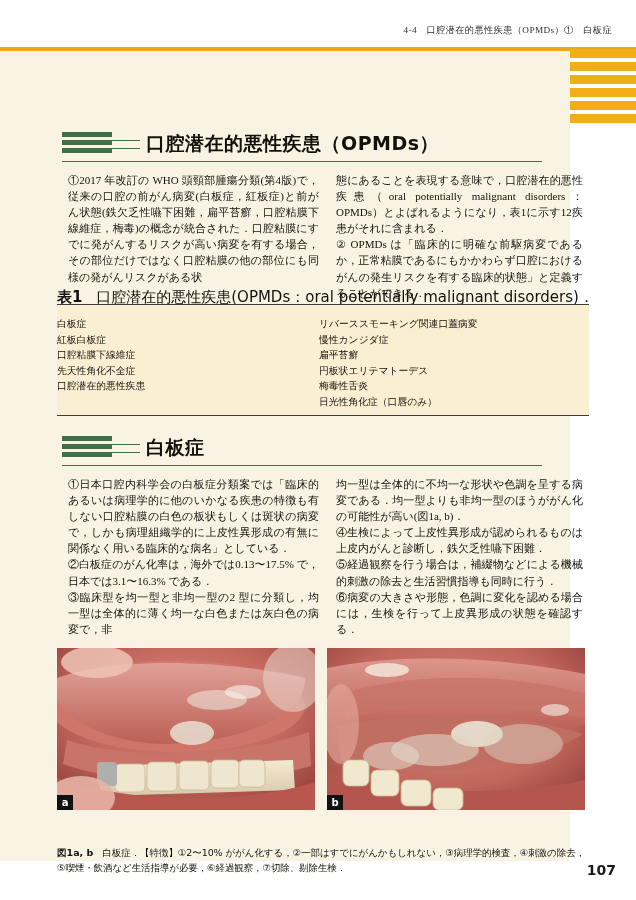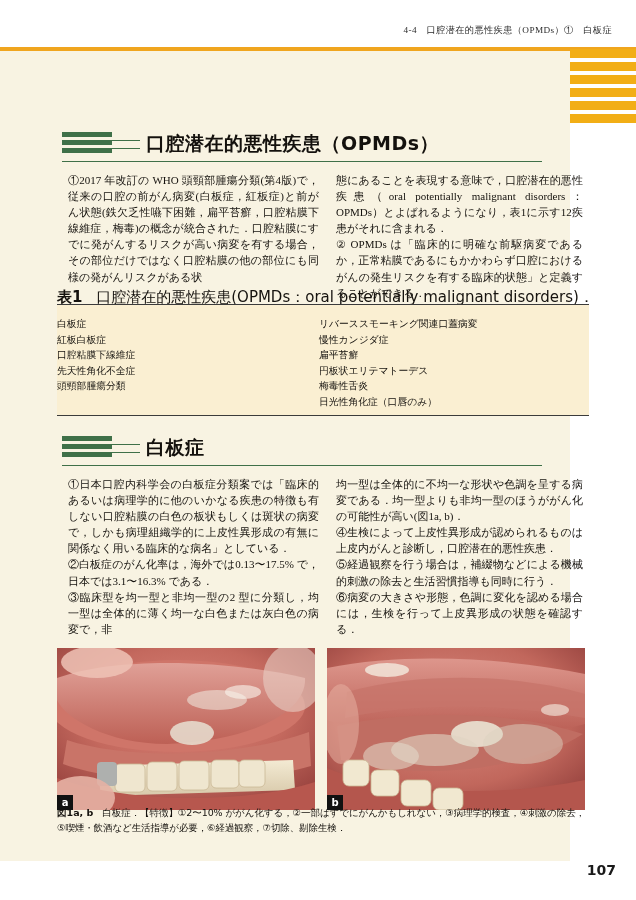--- a/index.html
+++ b/index.html
@@ -242,21 +242,21 @@
     <span style="display:inline-block;width:9px"></span><span>口腔潜在的悪性疾患(OPMDs：oral potentially malignant disorders)．</span>
   </div>
 
   <div class="tbl-box" style="left:57px; top:304px; width:532px; height:112px;">
     <div class="tbl-grid">
       <ul class="tbl-col-left">
         <li>白板症</li>
         <li>紅板白板症</li>
         <li>口腔粘膜下線維症</li>
         <li>先天性角化不全症</li>
-        <li>頭頸部腫瘍分類</li>
+        <li>口腔潜在的悪性疾患</li>
       </ul>
       <ul class="tbl-col-right">
         <li>リバーススモーキング関連口蓋病変</li>
         <li>慢性カンジダ症</li>
         <li>扁平苔癬</li>
         <li>円板状エリテマトーデス</li>
         <li>梅毒性舌炎</li>
         <li>日光性角化症（口唇のみ）</li>
       </ul>
     </div>
@@ -276,21 +276,21 @@
   </div>
   <div class="sh-underline" style="left:62px; top:465px; width:480px;"></div>
 
   <div class="col" style="left:57px; top:476px; width:262px;">
     <p>①日本口腔内科学会の白板症分類案では「臨床的あるいは病理学的に他のいかなる疾患の特徴も有しない口腔粘膜の白色の板状もしくは斑状の病変で，しかも病理組織学的に上皮性異形成の有無に関係なく用いる臨床的な病名」としている．</p>
     <p>②白板症のがん化率は，海外では0.13〜17.5% で，日本では3.1〜16.3% である．</p>
     <p>③臨床型を均一型と非均一型の2 型に分類し，均一型は全体的に薄く均一な白色または灰白色の病変で，非</p>
   </div>
   <div class="col" style="left:325px; top:476px; width:258px;">
     <p>均一型は全体的に不均一な形状や色調を呈する病変である．均一型よりも非均一型のほうががん化の可能性が高い(図1a, b)．</p>
-    <p>④生検によって上皮性異形成が認められるものは上皮内がんと診断し，口腔潜在的悪性疾患．</p>
+    <p>④生検によって上皮性異形成が認められるものは上皮内がんと診断し，鉄欠乏性嚥下困難．</p>
     <p>⑤経過観察を行う場合は，補綴物などによる機械的刺激の除去と生活習慣指導も同時に行う．</p>
     <p>⑥病変の大きさや形態，色調に変化を認める場合には，生検を行って上皮異形成の状態を確認する．</p>
   </div>
 
   <div class="fig" style="left:57px; top:648px; width:258px; height:162px;">
     <svg width="258" height="162" viewBox="0 0 258 162" preserveAspectRatio="none">
       <defs>
         <radialGradient id="ga1" cx="50%" cy="38%" r="72%">
           <stop offset="0%" stop-color="#d9857a"></stop>
           <stop offset="55%" stop-color="#c4695e"></stop>
@@ -361,19 +361,19 @@
         <rect x="16" y="112" width="26" height="26" rx="6"></rect>
         <rect x="44" y="122" width="28" height="26" rx="6"></rect>
         <rect x="74" y="132" width="30" height="26" rx="6"></rect>
         <rect x="106" y="140" width="30" height="22" rx="6"></rect>
       </g>
       <ellipse cx="14" cy="76" rx="18" ry="40" fill="#e5aea1" opacity="0.55"></ellipse>
     </svg>
     <div class="letter">b</div>
   </div>
 
-  <div class="fig-caption" style="left:57px; top:806px; width:528px;">
+  <div class="fig-caption" style="left:57px; top:846px; width:528px;">
     <b>図1a, b</b><span style="display:inline-block;width:9px"></span><span class="tight">白板症．【特徴】①2〜10% ががん化する，②一部はすでにがんかもしれない，③病理学的検査，④刺激の除去，⑤喫煙・飲酒など生活指導が必要，⑥経過観察，⑦切除、剔除生検．</span>
   </div>
 
   <div class="folio">107</div>
 
 </div>
 
 </body></html>

